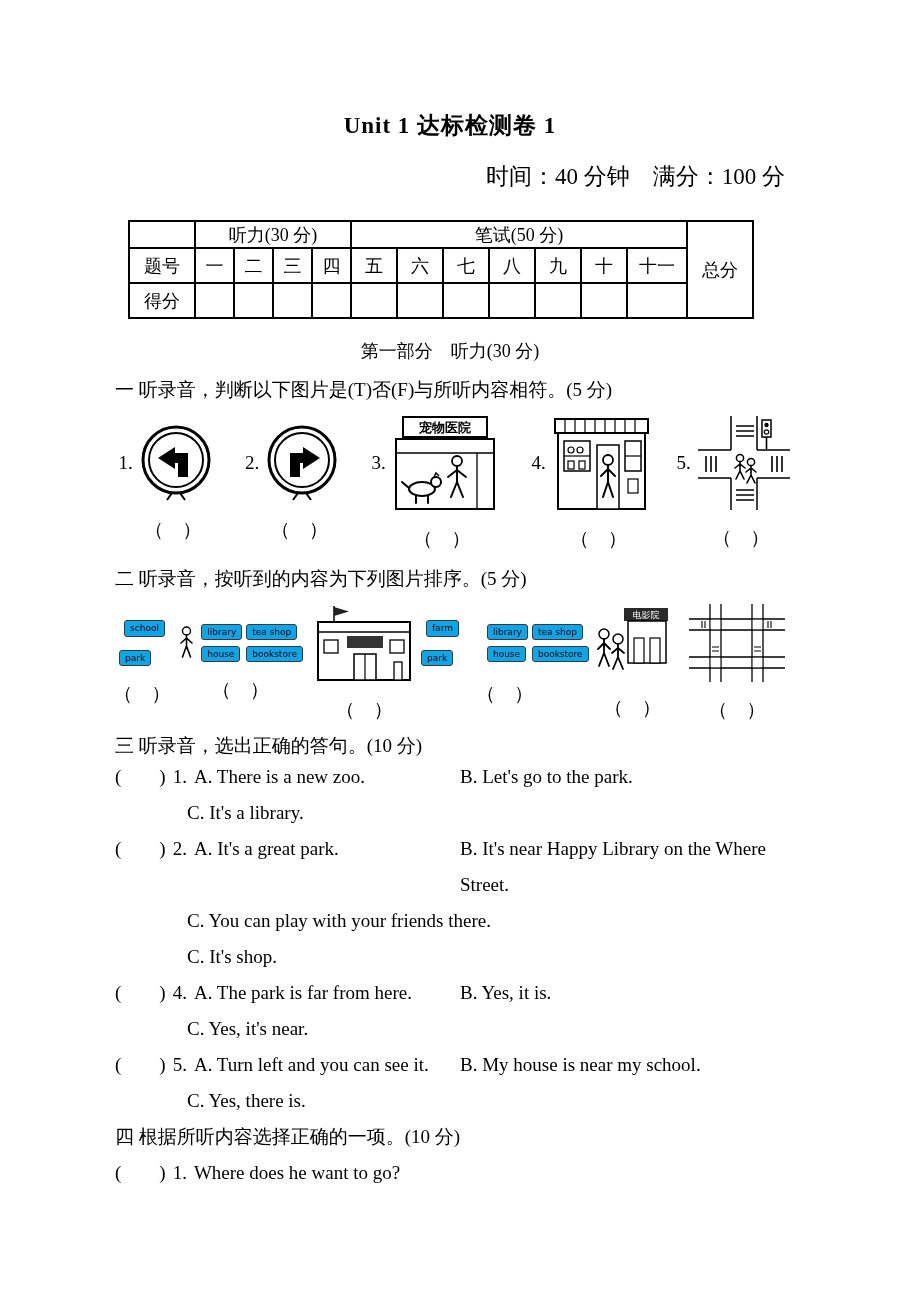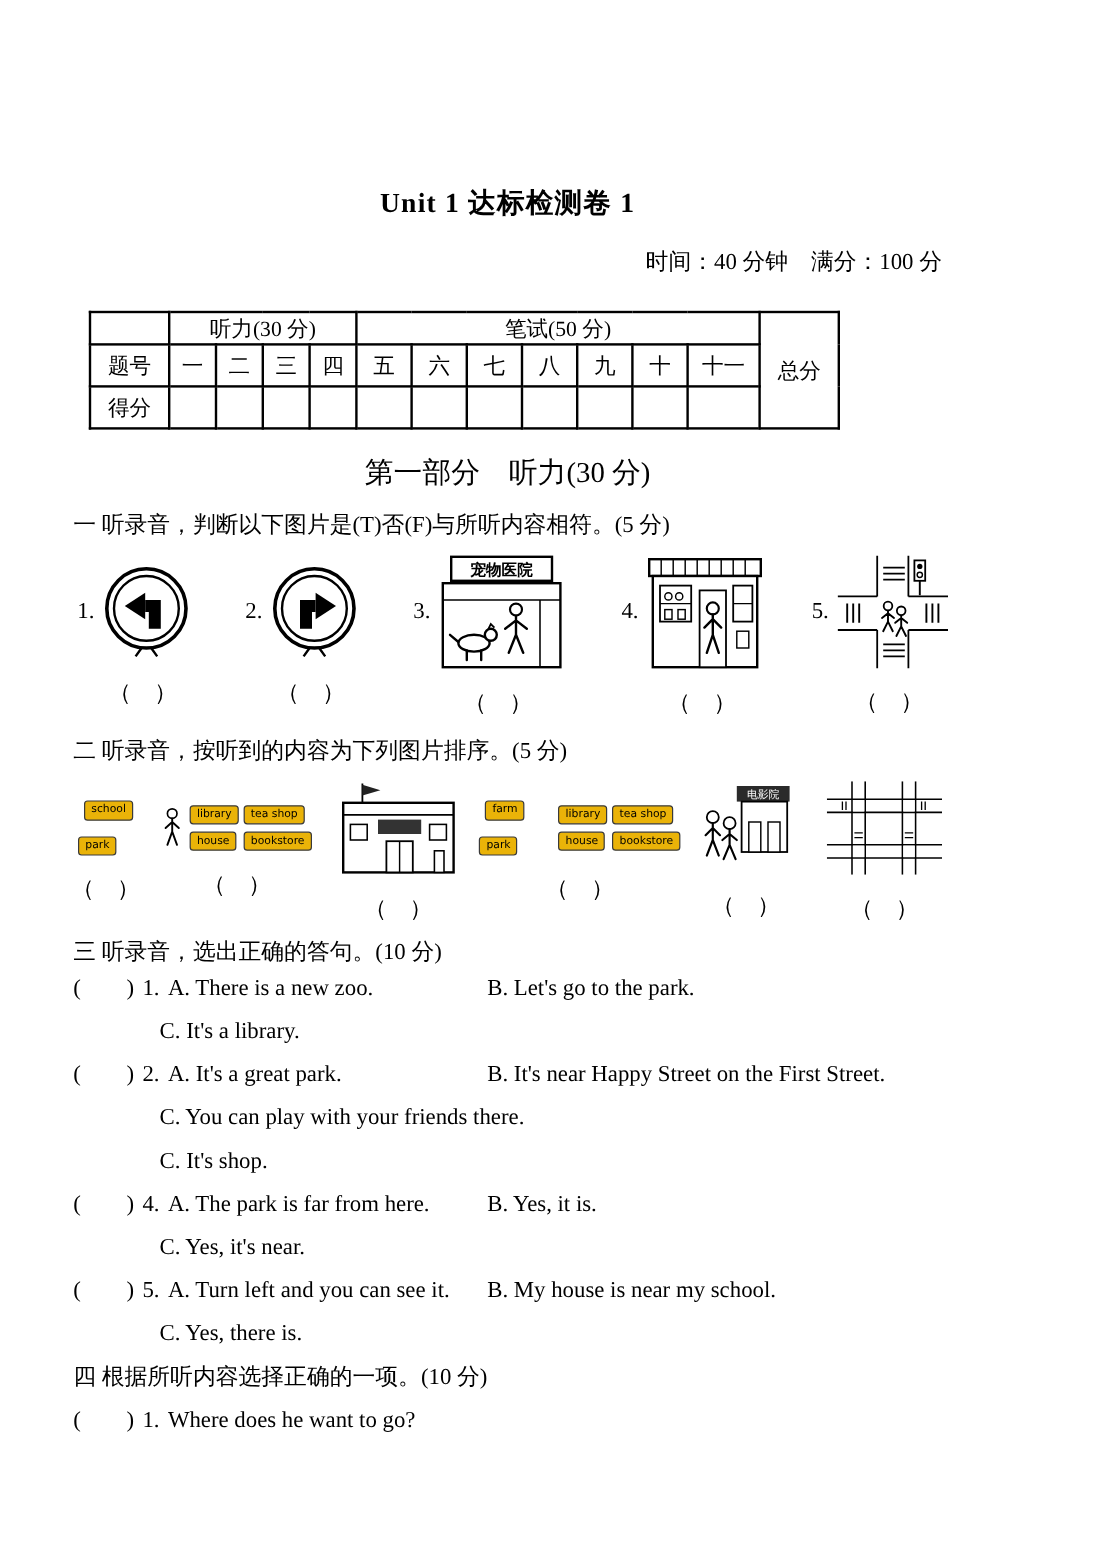--- a/index.html
+++ b/index.html
@@ -2,42 +2,42 @@
 <html><head>
 <meta charset="utf-8">
 <style>
   * { margin:0; padding:0; box-sizing:border-box; }
   html,body { background:#fff; }
   body {
     width:920px; height:1302px; overflow:hidden; color:#000;
     font-family:"Liberation Serif","DejaVu Serif",serif; font-size:19px;
   }
   svg text { font-family:inherit; }
-  .page { padding:110px 135px 0 61px;margin-top:44px; }
+  .page { padding:110px 135px 0 115px; }
 
   .title { text-align:center; font-size:23px; font-weight:700; letter-spacing:1px; }
-  .meta  { text-align:right; margin-top:20px; font-size:19px; }
+  .meta  { text-align:right; margin-top:20px; font-size:23px; }
 
   table.score-table { border-collapse:collapse; margin:28px 0 0 13px; table-layout:fixed; width:624px; }
   .score-table td { border:2px solid #000; text-align:center; vertical-align:middle;
                     font-size:18px; height:35px; padding:0; overflow:hidden; }
   .score-table tr.r1 td { height:27px; }
 
-  .part-heading { text-align:center; margin-top:20px; font-size:24px; }
+  .part-heading { text-align:center; margin-top:20px; font-size:18px; }
   .sec-title { margin-top:14px;font-family:Liberation Serif, serif; }
 
   .pics-row { display:flex; justify-content:space-between; align-items:center; margin-top:12px; }
   .pic-col { display:flex; flex-direction:column; align-items:center; }
   .pic-line { display:flex; align-items:center; gap:7px; }
   .pic-num { font-size:19px; }
   .answer { margin-top:15px; font-size:19px; }
   .sec1 .answer { padding-left:16px; }
 
   .word-card { display:inline-block; border:1px solid #3a3a3a; border-radius:3px;
-    padding:2px 5px; font-size:9px; line-height:1.15; background:#eab308; white-space:nowrap;
+    padding:2px 5px; font-size:9px; line-height:1.15; background:#0ea5e9; white-space:nowrap;
     font-family:"DejaVu Sans","Liberation Sans",sans-serif; }
   .cards-stack { display:flex; flex-direction:column; gap:13px; align-items:flex-start; }
   .cards-stack .word-card:first-child { margin-left:5px; }
   .cards-grid { display:grid; grid-template-columns:auto auto; gap:6px 4px; justify-items:start; }
   .pic-duo { display:flex; align-items:center; gap:6px; }
   .pic-quad { display:flex; align-items:center; gap:28px; }
 
   .sec3 { margin-top:10px; }
   .q-row { display:grid; grid-template-columns:345px auto; line-height:36px; }
   .q-c   { margin-left:72px; line-height:36px; }
@@ -307,21 +307,21 @@
   <div class="sec-title sec3">三 听录音，选出正确的答句。(10 分)</div>
 
   <div class="q-row">
     <div><span class="blank">(　　)</span><span class="qnum">1.</span><span>A. There is a new zoo.</span></div>
     <div>B. Let's go to the park.</div>
   </div>
   <div class="q-c">C. It's a library.</div>
 
   <div class="q-row">
     <div><span class="blank">(　　)</span><span class="qnum">2.</span><span>A. It's a great park.</span></div>
-    <div>B. It's near Happy Street on the First Street.</div>
+    <div>B. It's near Happy Library on the Where Street.</div>
   </div>
   <div class="q-c">C. You can play with your friends there.</div>
 
   <div class="q-c">C. It's shop.</div>
 
   <div class="q-row">
     <div><span class="blank">(　　)</span><span class="qnum">4.</span><span>A. The park is far from here.</span></div>
     <div>B. Yes, it is.</div>
   </div>
   <div class="q-c">C. Yes, it's near.</div>

